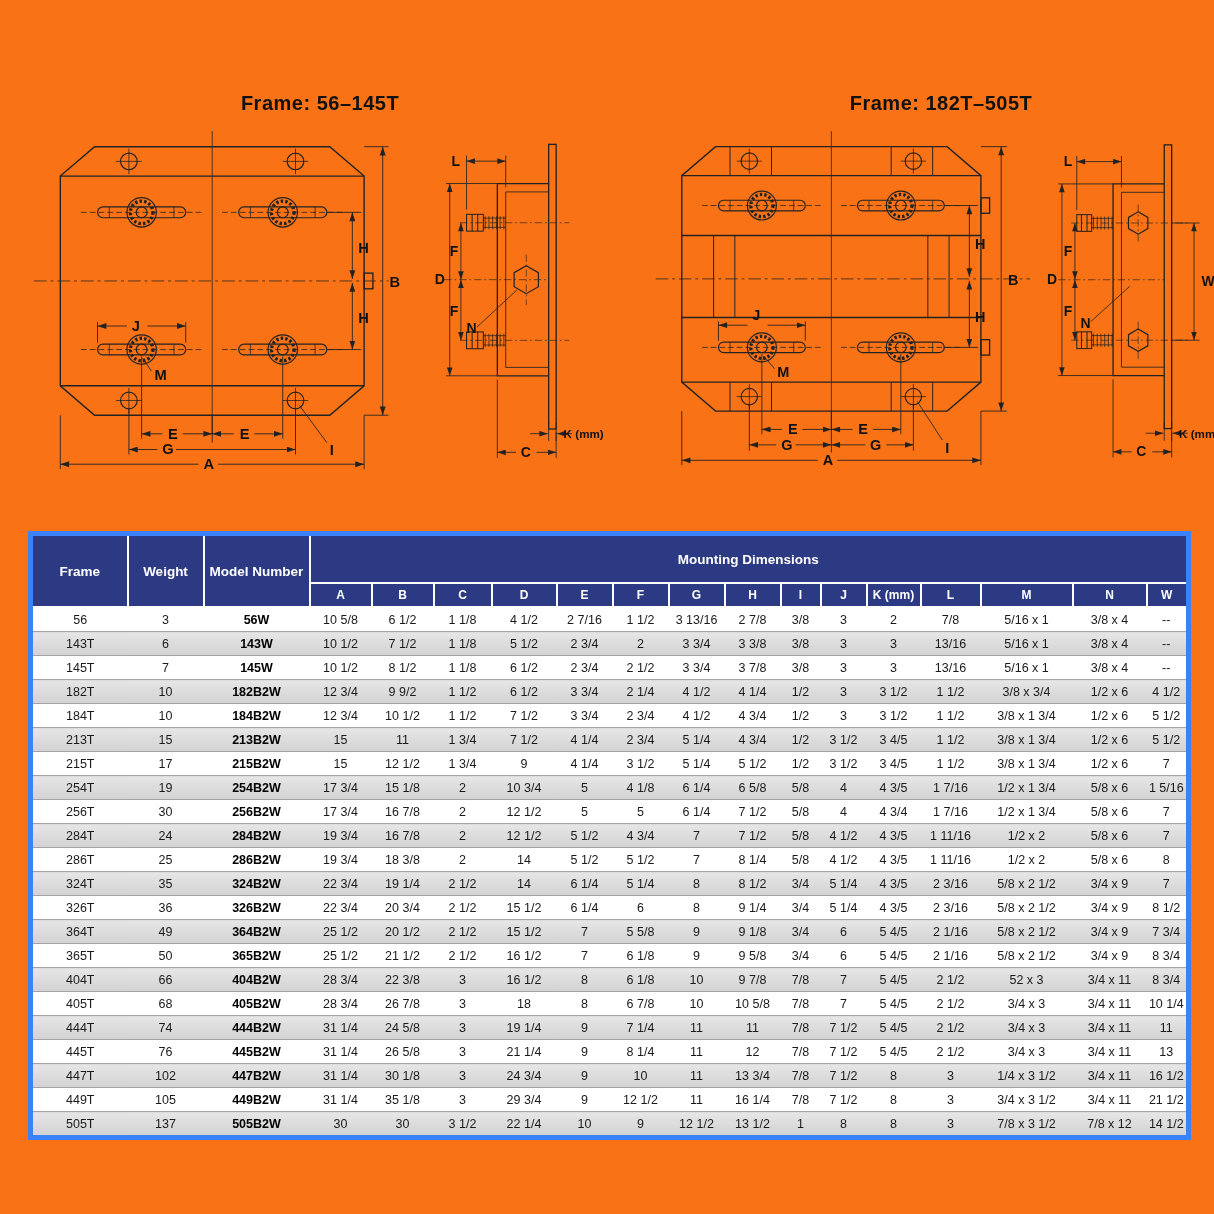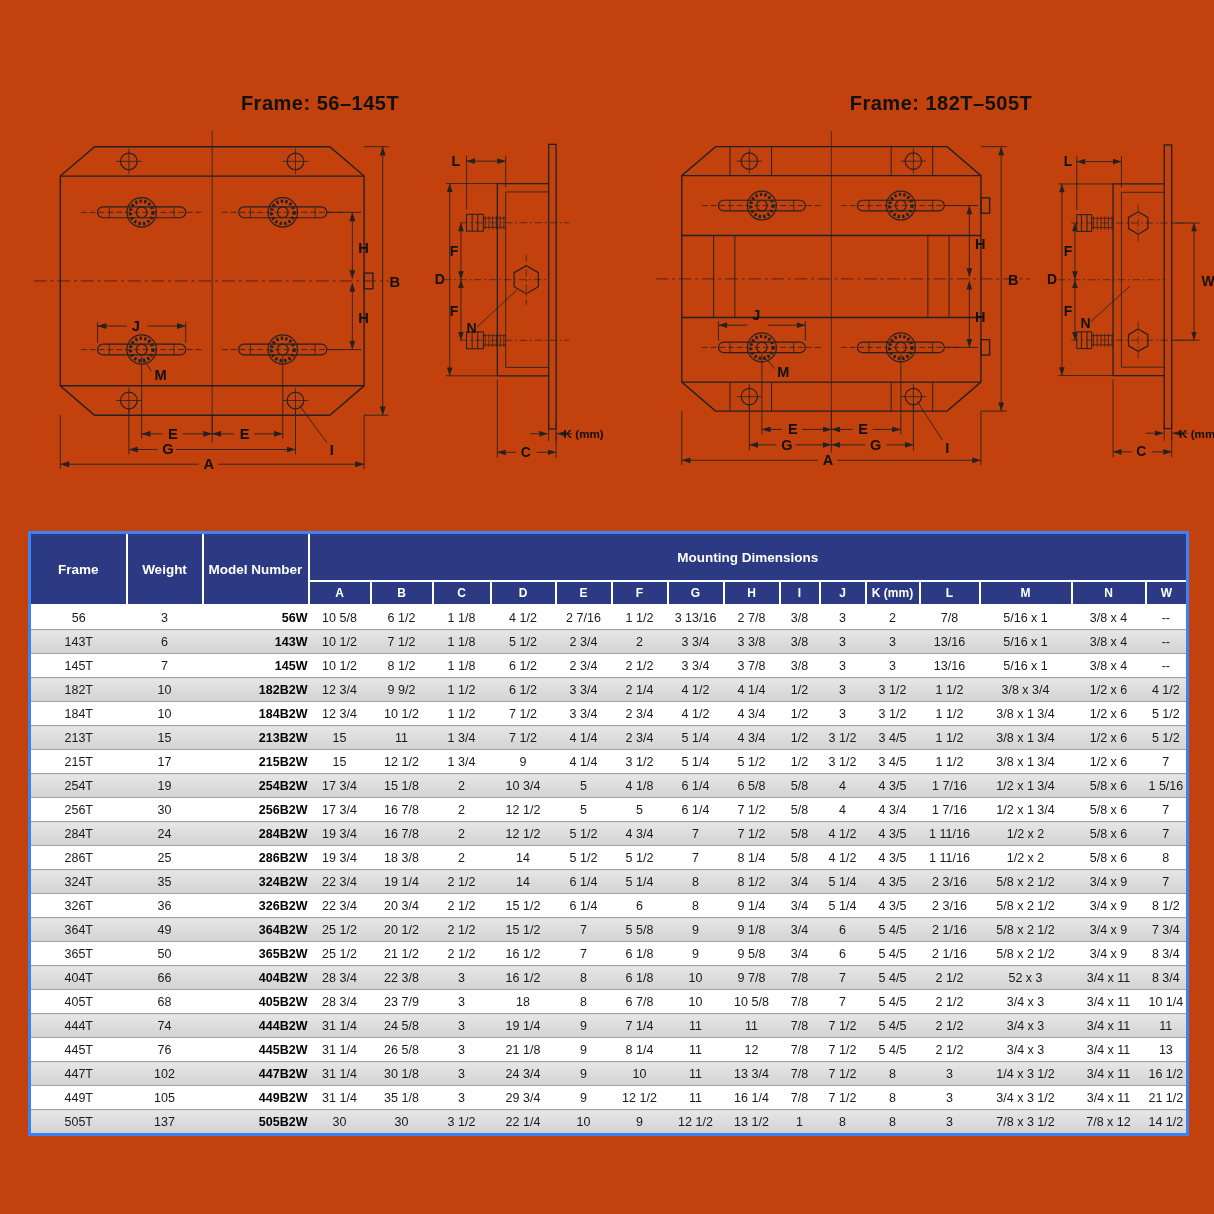--- a/index.html
+++ b/index.html
@@ -1,31 +1,31 @@
 <!DOCTYPE html>
 <html><head>
 <meta charset="utf-8">
 <style>
   html,body{margin:0;padding:0;background:#fff;}
-  .page{width:1214px;height:1214px;background:#c2410c;font-family:"Liberation Sans",sans-serif;overflow:hidden;position:relative;}
+  .page{width:1214px;height:1214px;background:#f97316;font-family:"Liberation Sans",sans-serif;overflow:hidden;position:relative;}
   
   .diagrams{display:flex;padding:92px 14px 0 26px;gap:34px;}
   .dgroup{width:588px;}
   .dtitle{text-align:center;font-size:20px;font-weight:bold;color:#111;margin-bottom:12px;letter-spacing:.5px;}
   .dcanvas{display:flex;align-items:flex-start;}
   svg text{font-family:"Liberation Sans",sans-serif;font-weight:bold;fill:#111;}
   
-  .spec-table{margin:52px 28px 15px 28px;border-collapse:collapse;table-layout:fixed;width:1158px;font-size:12.5px;color:#1a1a1a;border:3px solid #3b82f6;}
+  .spec-table{margin:52px 28px 15px 28px;border-collapse:collapse;table-layout:fixed;width:1158px;font-size:12.5px;color:#1a1a1a;border:5px solid #3b82f6;}
   .spec-table thead th{background:#2b3a82;color:#fff;border:2px solid #fff;font-weight:bold;}
   .spec-table thead .main-th{font-size:13.5px;height:44px;}
   .spec-table thead .dim-th{font-size:12px;height:20px;padding:1px 0;}
   .spec-table td{text-align:center;padding:2.5px 1px;height:18px;border-top:1px solid #f4f4f4;border-bottom:1px solid #a3a3a3;white-space:nowrap;overflow:hidden;}
   .row-white td{background:#ffffff;}
   .row-gray td{background:linear-gradient(180deg,#e6e6e6 0%,#d2d2d2 100%);}
-  .spec-table td.model{font-weight:bold;color:#000;text-align:right;}
+  .spec-table td.model{font-weight:bold;color:#000;}
 </style>
 </head>
 <body>
 
 <div class="page">
 
   <svg width="0" height="0" style="position:absolute" aria-hidden="true">
     <defs>
       <marker id="aE" markerWidth="10" markerHeight="7" refX="9" refY="3" orient="auto" markerUnits="userSpaceOnUse">
           <path d="M0 0 L9 3 L0 6 Z" fill="#222"></path>
@@ -815,21 +815,21 @@
           <td>2 1/2</td>
           <td>52 x 3</td>
           <td>3/4 x 11</td>
           <td>8 3/4</td>
         </tr>
         <tr class="row-white">
           <td>405T</td>
           <td>68</td>
           <td class="model">405B2W</td>
           <td>28 3/4</td>
-          <td>23 7/9</td>
+          <td>26 7/8</td>
           <td>3</td>
           <td>18</td>
           <td>8</td>
           <td>6 7/8</td>
           <td>10</td>
           <td>10 5/8</td>
           <td>7/8</td>
           <td>7</td>
           <td>5 4/5</td>
           <td>2 1/2</td>
@@ -857,21 +857,21 @@
           <td>3/4 x 11</td>
           <td>11</td>
         </tr>
         <tr class="row-white">
           <td>445T</td>
           <td>76</td>
           <td class="model">445B2W</td>
           <td>31 1/4</td>
           <td>26 5/8</td>
           <td>3</td>
-          <td>21 1/8</td>
+          <td>21 1/4</td>
           <td>9</td>
           <td>8 1/4</td>
           <td>11</td>
           <td>12</td>
           <td>7/8</td>
           <td>7 1/2</td>
           <td>5 4/5</td>
           <td>2 1/2</td>
           <td>3/4 x 3</td>
           <td>3/4 x 11</td>

